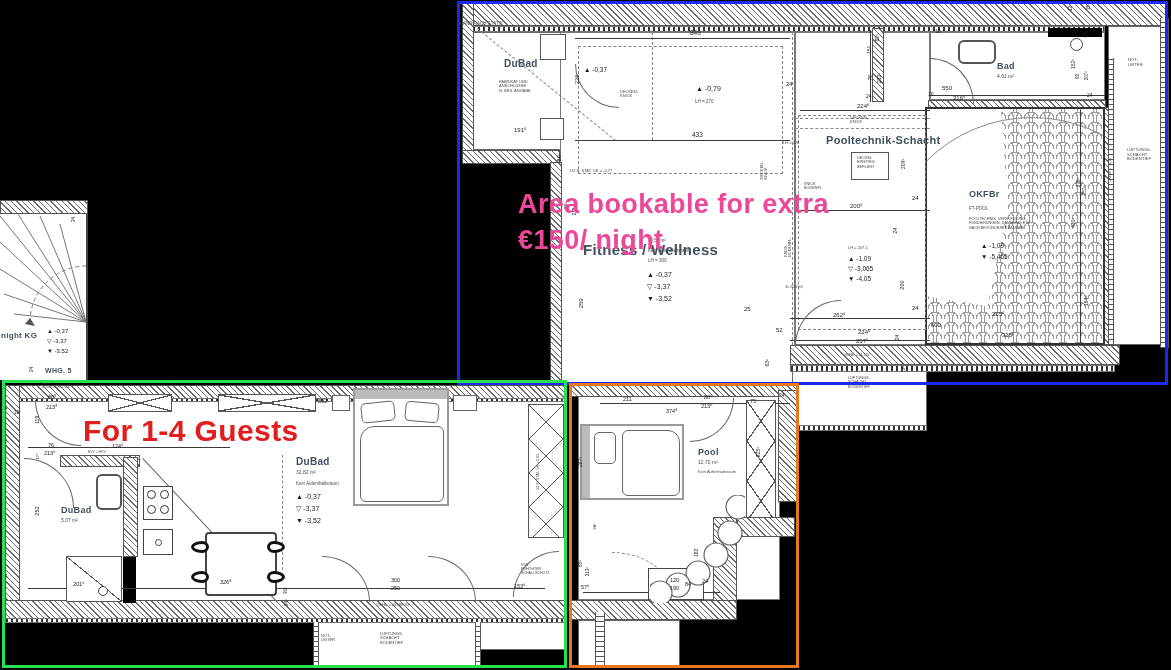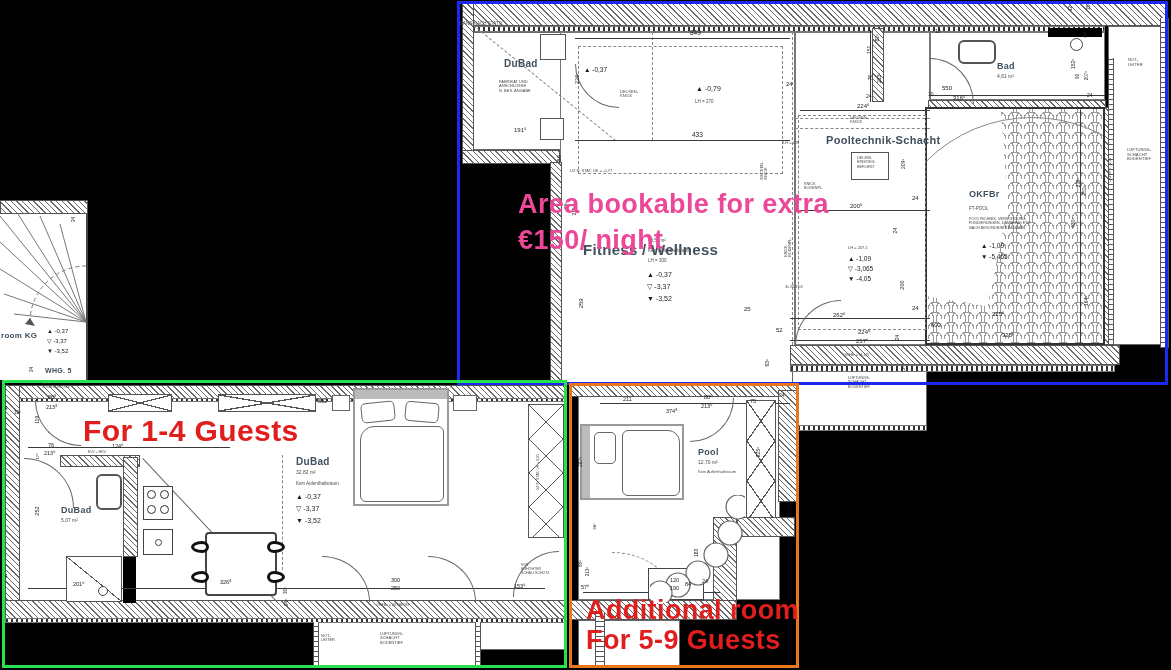--- a/index.html
+++ b/index.html
@@ -298,21 +298,21 @@
       <span class="lbl dim" style="left: 1075px; top: 74px; font-size: 4.5px; transform: rotate(-90deg);">99</span>
       <span class="lbl dim" style="left: 1082px; top: 73px; font-size: 4.5px; transform: rotate(-90deg);">207⁶</span>
       <span class="lbl dim" style="left: 1087px; top: 93px; font-size: 5px;">24</span>
       <span class="lbl dim" style="left: 1067px; top: 5px; font-size: 4.5px; transform: rotate(-90deg);">12⁶</span>
       <span class="lbl dim" style="left: 1085px; top: 4px; font-size: 4.5px; transform: rotate(-90deg);">35⁶</span>
       <span class="lbl sub" style="left: 1128px; top: 58px; font-size: 4.2px;">NOT-
 LEITER</span>
       <span class="lbl sub" style="left: 1127px; top: 148px; font-size: 4.2px;">LÜFTUNGS-
 SCHACHT
 BODENTIEF</span>
-      <span class="lbl room" style="left: 1px; top: 332px; font-size: 8px;">room KG</span>
+      <span class="lbl room" style="left: 1px; top: 332px; font-size: 8px;">night KG</span>
       <span class="lbl dim" style="left: 47px; top: 328px; font-size: 6px;">▲ -0,37</span>
       <span class="lbl dim" style="left: 47px; top: 338px; font-size: 6px;">▽ -3,37</span>
       <span class="lbl dim" style="left: 47px; top: 348px; font-size: 6px;">▼ -3,52</span>
       <span class="lbl room" style="left: 45px; top: 367px; font-size: 7px;">WHG. 5</span>
       <span class="lbl dim" style="left: 29px; top: 367px; font-size: 4.5px; transform: rotate(-90deg);">24</span>
       <span class="lbl dim" style="left: 71px; top: 217px; font-size: 4.5px; transform: rotate(-90deg);">24</span>
       <span class="lbl sub" style="left: 42px; top: 381px; font-size: 3.6px;">KDS
 CODESCHLOSS</span>
       <span class="lbl dim" style="left: 48px; top: 394px; font-size: 5.5px;">88⁵</span>
       <span class="lbl dim" style="left: 46px; top: 404px; font-size: 5.5px;">213⁵</span>
@@ -375,16 +375,14 @@
       <span class="lbl dim" style="left: 702px; top: 578px; font-size: 5.5px;">24</span>
       <span class="lbl dim" style="left: 693px; top: 550px; font-size: 5px; transform: rotate(-90deg);">183</span>
     </div>
   <div id="anno-layer" style="left:0;top:0;width:100%;height:100%;">
       <div class="anno-box" style="left: 457px; top: 1px; width: 711px; height: 384px; border-color: rgb(26, 40, 240);"></div>
       <div class="anno-box" style="left: 2px; top: 380px; width: 565px; height: 288px; border-color: rgb(39, 226, 78);"></div>
       <div class="anno-box" style="left: 569px; top: 383px; width: 230px; height: 285px; border-color: rgb(232, 120, 29);"></div>
       <span class="red-note" style="left: 518px; top: 186px; font-size: 27px; line-height: 36px; color: #ec4899; z-index: 60;">Area bookable for extra
 €150/ night</span>
       <span class="red-note" style="left: 83px; top: 414px; font-size: 30px; line-height: 34px; color: rgb(224, 30, 30); z-index: 60;">For 1-4 Guests</span>
-      <span class="red-note" style="left: 586px; top: 595px; font-size: 27px; line-height: 30px; color: rgb(224, 30, 30); z-index: 60;">Additional room
-For 5-9 Guests</span>
     </div>
 </div>
 
 </body></html>

